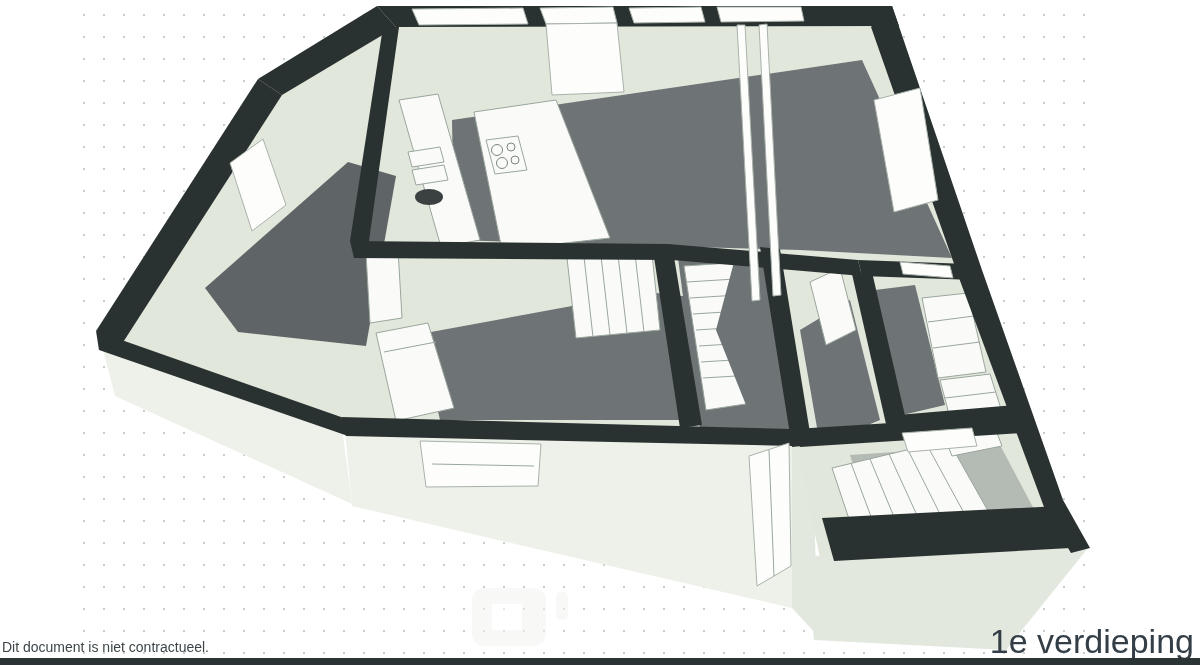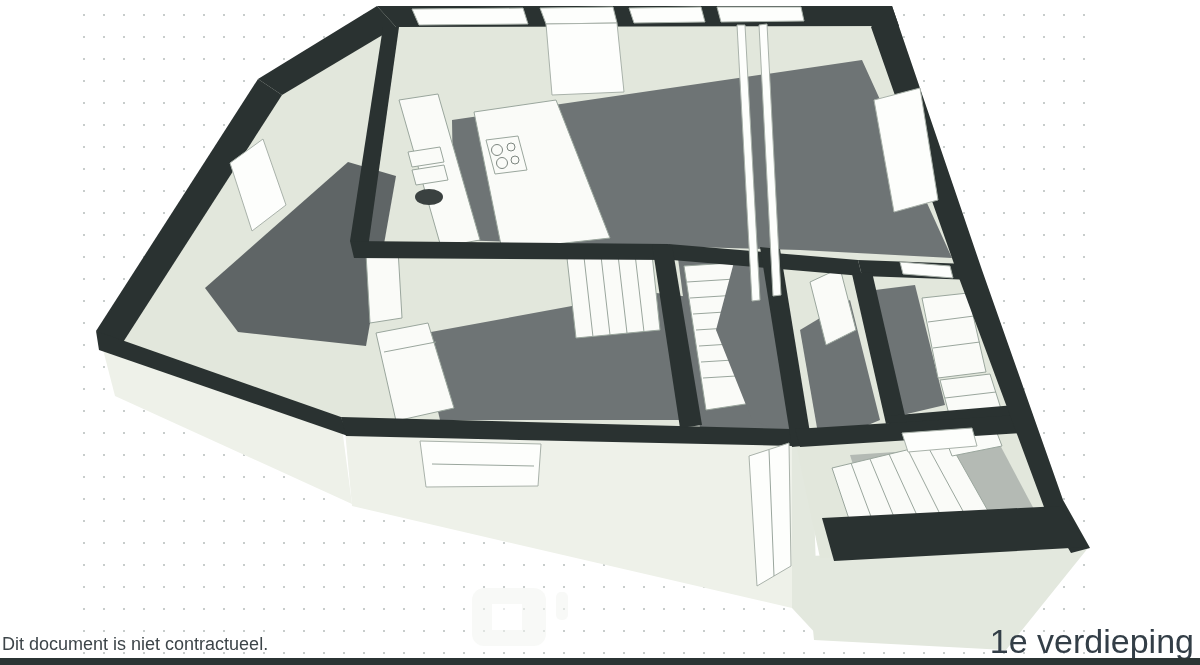--- a/index.html
+++ b/index.html
@@ -4,21 +4,21 @@
 <style>
   html,body{margin:0;padding:0;}
   body{width:1200px;height:665px;overflow:hidden;
        font-family:"Liberation Sans",sans-serif;background:#fff;}
   .stage{position:relative;width:1200px;height:665px;overflow:hidden;
          background:var(--c-background,#ffffff);}
   .dots{position:absolute;left:73px;top:0;width:1020px;height:656px;
         background-image:radial-gradient(circle,var(--c-dot,#c8cdcc) 1.1px,rgba(255,255,255,0) 1.5px);
         background-size:20px 22px;background-position:1px 4px;}
   .plan-svg{position:absolute;left:0;top:0;width:1200px;height:665px;}
-  .caption{position:absolute;left:2px;bottom:9px;font-size:18px;line-height:1.2;
+  .caption{position:absolute;left:2px;bottom:9px;font-size:14px;line-height:1.2;
            color:var(--c-caption_text,#3d4549);}
   .title{position:absolute;right:6px;bottom:7px;font-size:34px;line-height:1;
          color:var(--c-title_text,#333e47);text-align:center;}
   .bottombar{position:absolute;left:0;right:0;bottom:0;height:7px;
              background:var(--c-bar,#2b3434);}
   
   .f-wall{fill:var(--c-wall,#2a3231);}
   .f-wood{fill:var(--c-wood,#6e7475);}
   .f-woodd{fill:var(--c-wood_dark,#5f6566);}
   .f-int{fill:var(--c-interior,#e2e7dc);}

